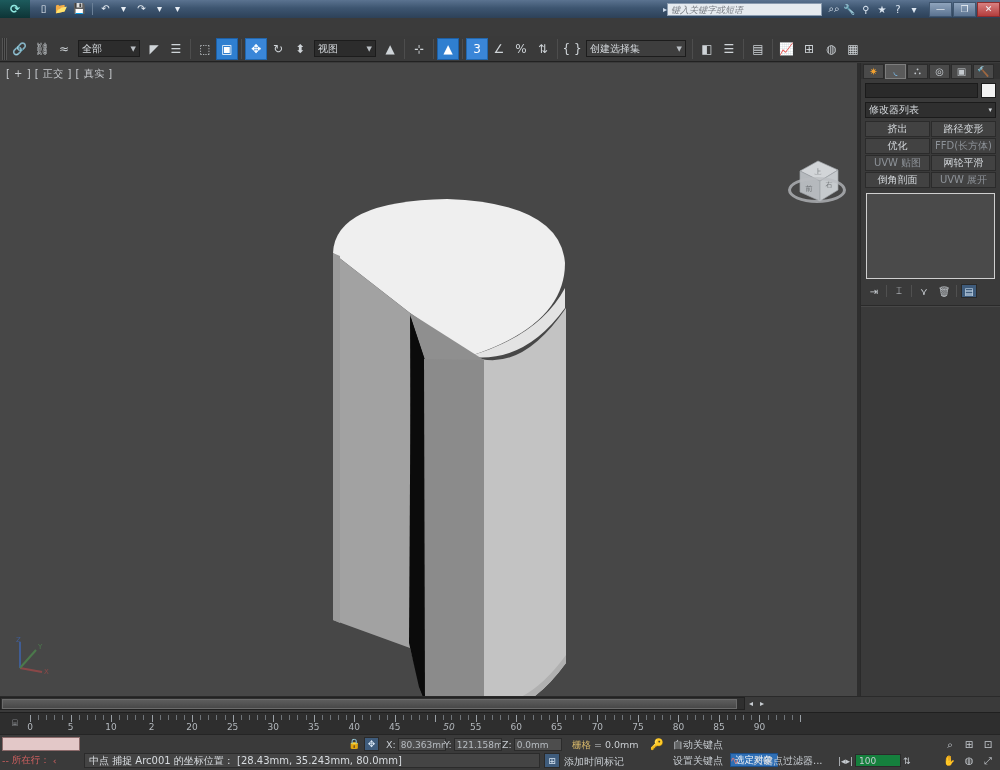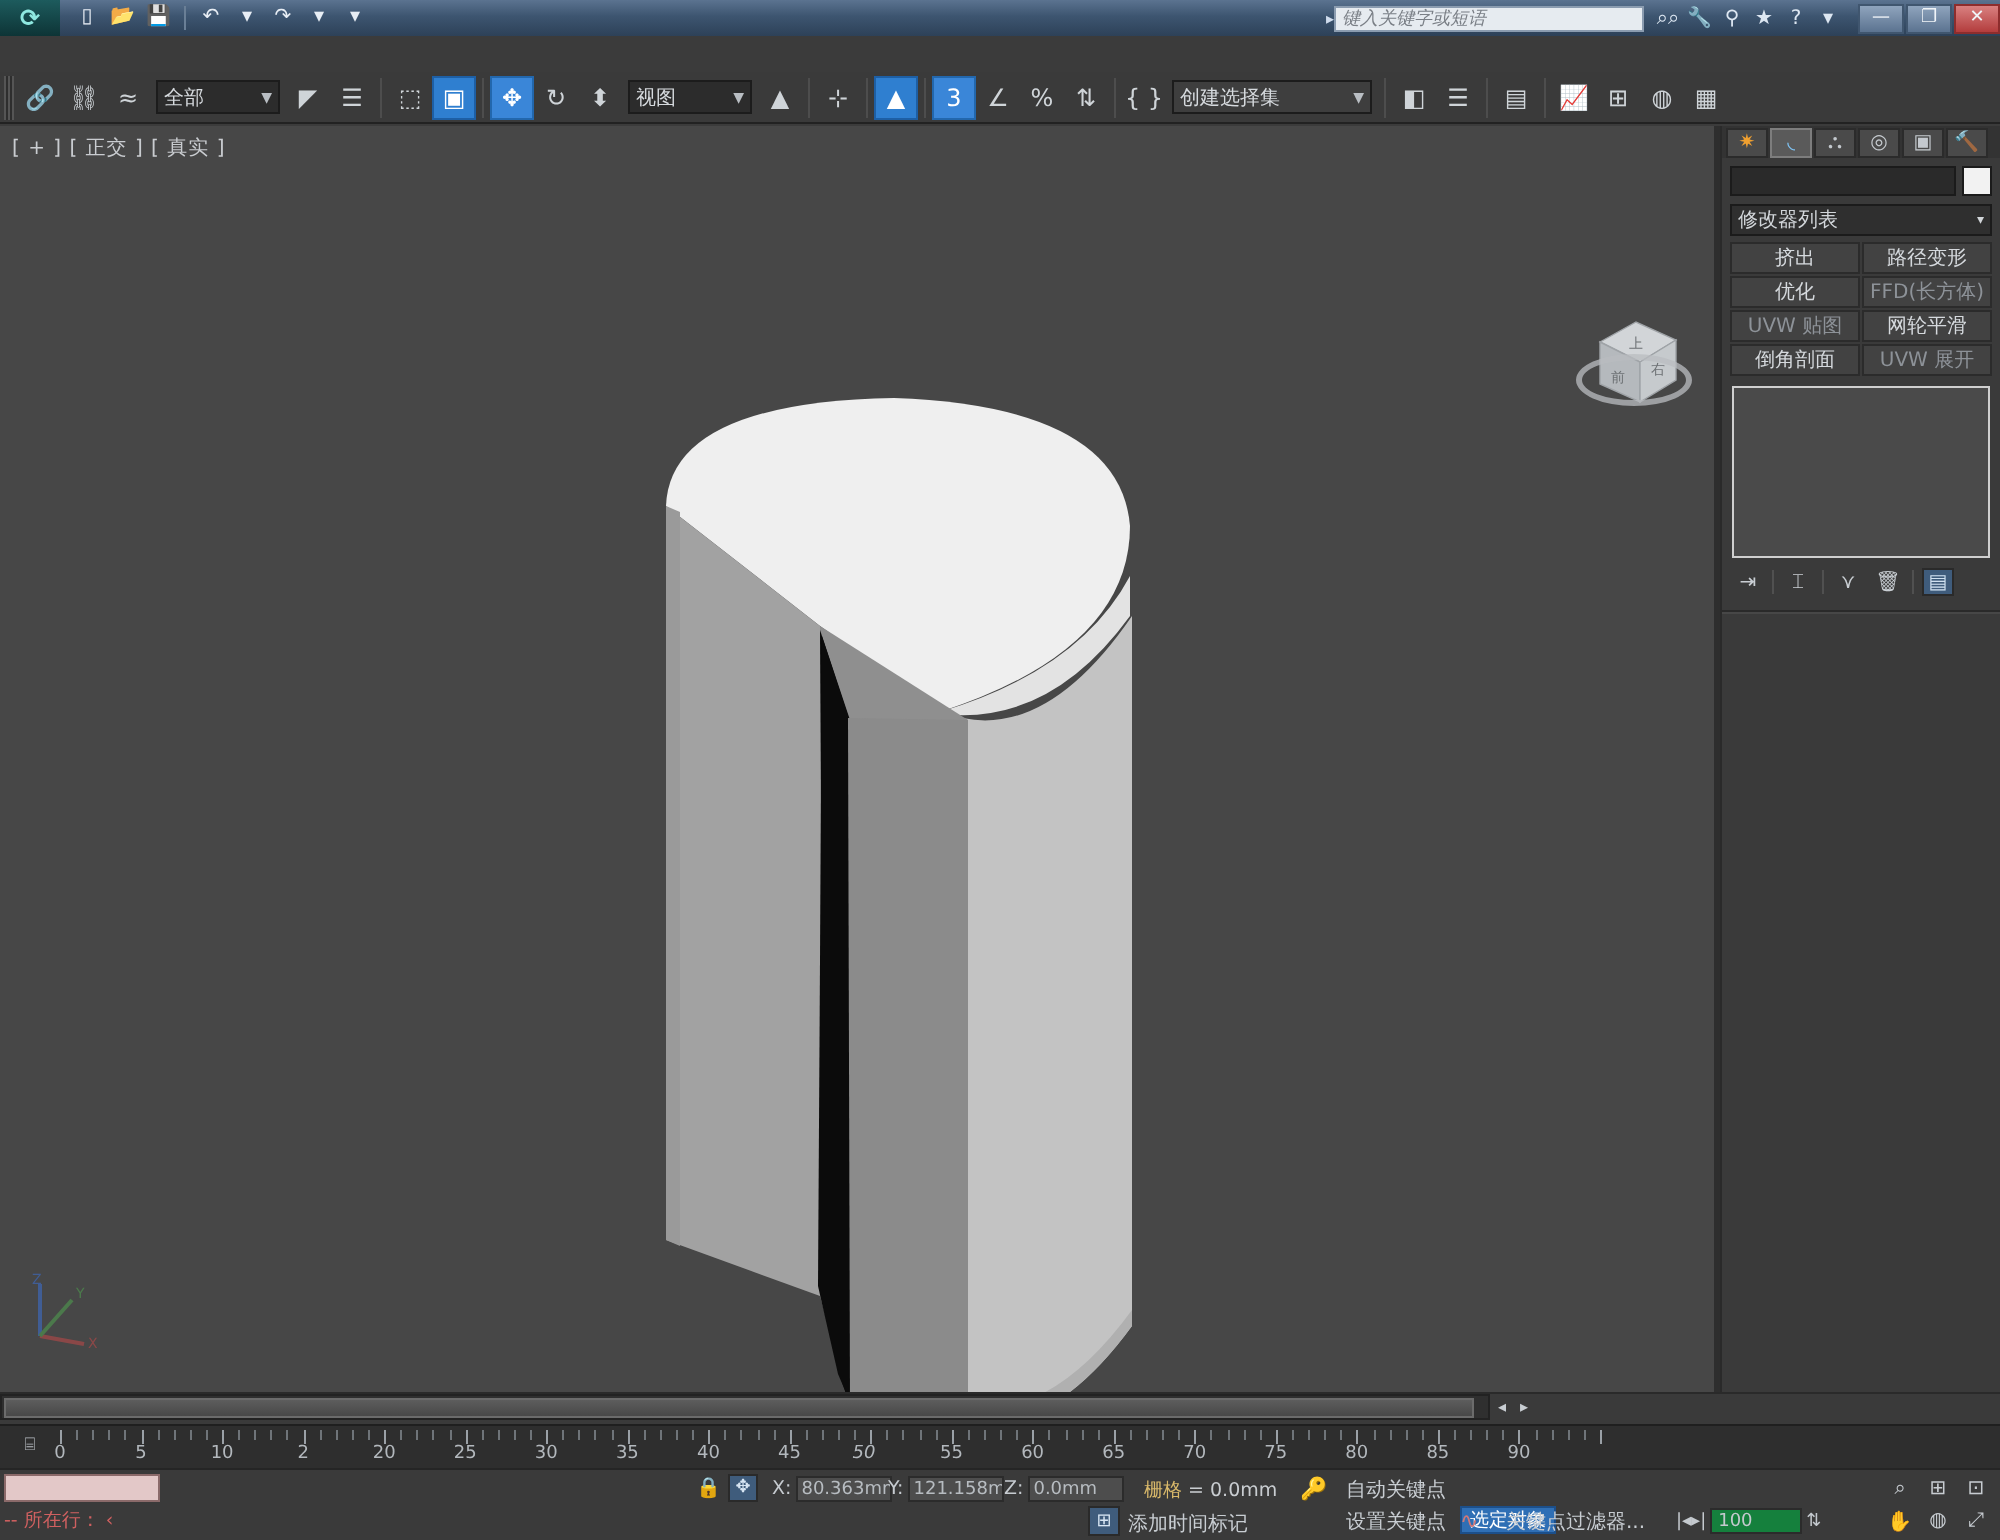--- a/index.html
+++ b/index.html
@@ -570,40 +570,41 @@
         <div class="tl-num" style="left: 0px;">0</div>
         <div class="tl-num" style="left: 40.5263px;">5</div>
         <div class="tl-num" style="left: 81.0526px;">10</div>
         <div class="tl-num" style="left: 121.579px;">2</div>
         <div class="tl-num" style="left: 162.105px;">20</div>
         <div class="tl-num" style="left: 202.632px;">25</div>
         <div class="tl-num" style="left: 243.158px;">30</div>
         <div class="tl-num" style="left: 283.684px;">35</div>
         <div class="tl-num" style="left: 324.211px;">40</div>
         <div class="tl-num" style="left: 364.737px;">45</div>
-        <div class="tl-num" style="left: 402px; font-style: italic;">50</div>
+        <div class="tl-num" style="left: 419px; font-style: italic;">50</div>
         <div class="tl-num" style="left: 445.789px;">55</div>
         <div class="tl-num" style="left: 486.316px;">60</div>
         <div class="tl-num" style="left: 526.842px;">65</div>
         <div class="tl-num" style="left: 567.368px;">70</div>
         <div class="tl-num" style="left: 607.895px;">75</div>
         <div class="tl-num" style="left: 648.421px;">80</div>
         <div class="tl-num" style="left: 688.947px;">85</div>
         <div class="tl-num" style="left: 729.474px;">90</div>
       </div>
   </div>
 
   <div class="statusbar">
     <div class="sb-maxlisten"></div>
     <div class="sb-row2l">
       <span>--</span>
       <span>所在行：</span>
       <span>‹</span>
     </div>
 
+    <div class="sb-prompt2">中点 捕捉 Arc001 的坐标位置：  [28.43mm, 35.243mm, 80.0mm]</div>
 
     <div class="sb-lock">🔒</div>
     <div class="sb-coordico">✥</div>
 
     <div class="coord" style="left:386px;">
       <span class="lbl">X:</span>
       <span class="val">80.363mm</span>
     </div>
     <div class="coord" style="left:444px;">
       <span class="lbl">Y:</span>

